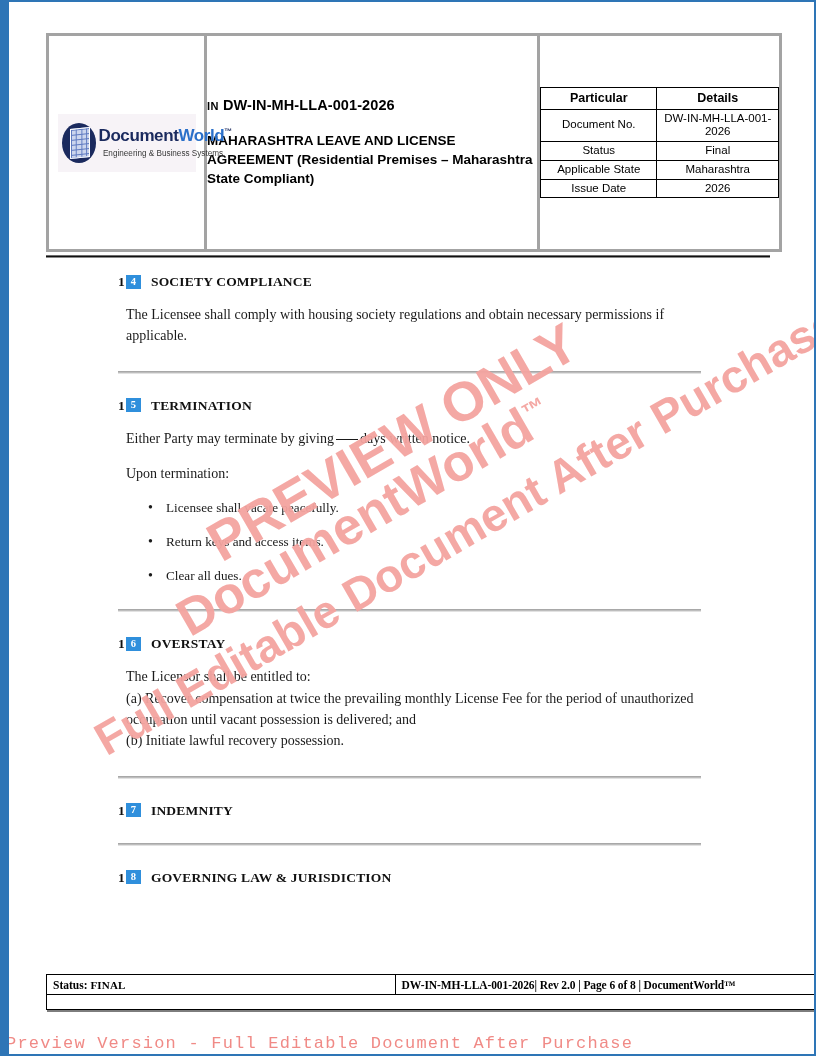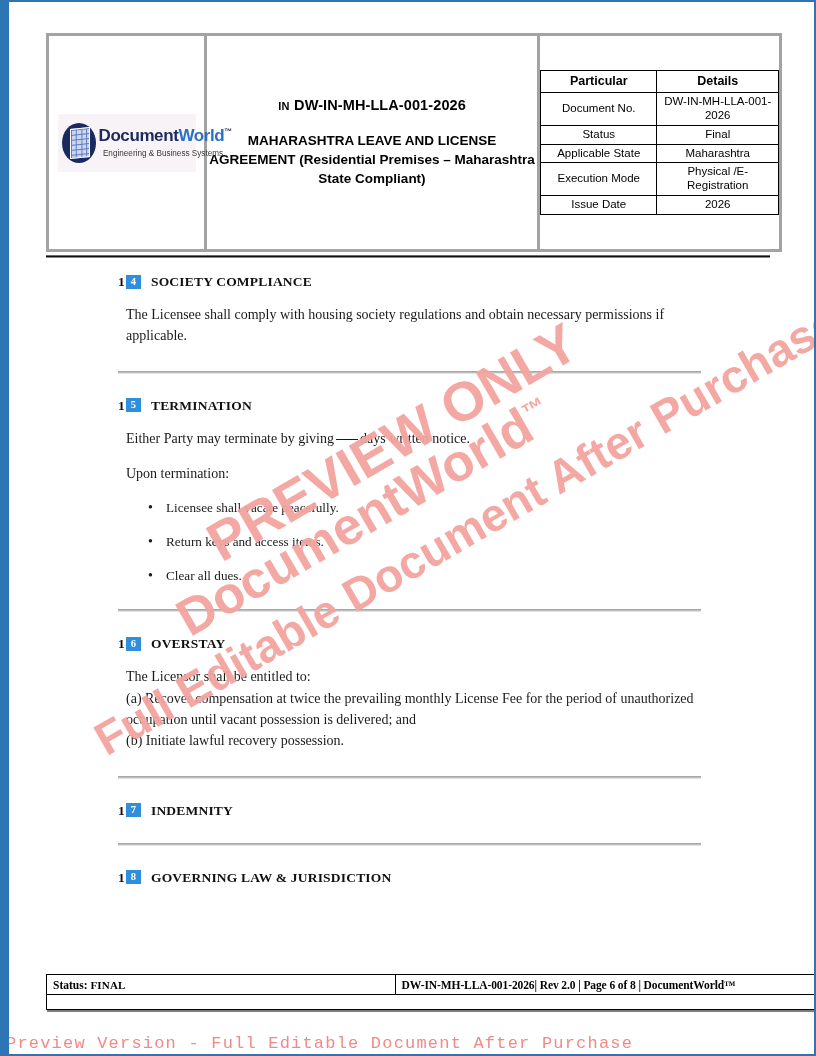--- a/index.html
+++ b/index.html
@@ -46,21 +46,21 @@
     border-collapse: collapse;
     table-layout: fixed;
   }
   #header-table > tbody > tr > td {
     border: 3px solid #a3a3a3;
     vertical-align: middle;
     padding: 0;
     height: 213px;
   }
   .hdr-logo-cell { width: 155px; text-align: center; }
-  .hdr-title-cell { width: 330px; text-align: center; padding: 4px 10px; }
+  .hdr-title-cell { width: 330px; padding: 4px 10px; }
   .hdr-meta-cell  { width: 239px; vertical-align: top; padding: 6px 8px 0 8px; }
 
   
   .logo-wrap {
     width: 138px;
     height: 58px;
     margin: 0 auto;
     background: #f7f3f7;
     display: flex;
     align-items: center;
@@ -358,24 +358,20 @@
               </tr>
               <tr>
                 <td class="k">Status</td>
                 <td>Final</td>
               </tr>
               <tr>
                 <td class="k">Applicable State</td>
                 <td>Maharashtra</td>
               </tr>
               <tr>
-                <td class="k">Execution Mode</td>
-                <td>Physical /E-Registration</td>
-              </tr>
-              <tr>
                 <td class="k">Issue Date</td>
                 <td>2026</td>
               </tr>
             </tbody>
           </table>
         </td>
       </tr>
     </tbody>
   </table>
 

